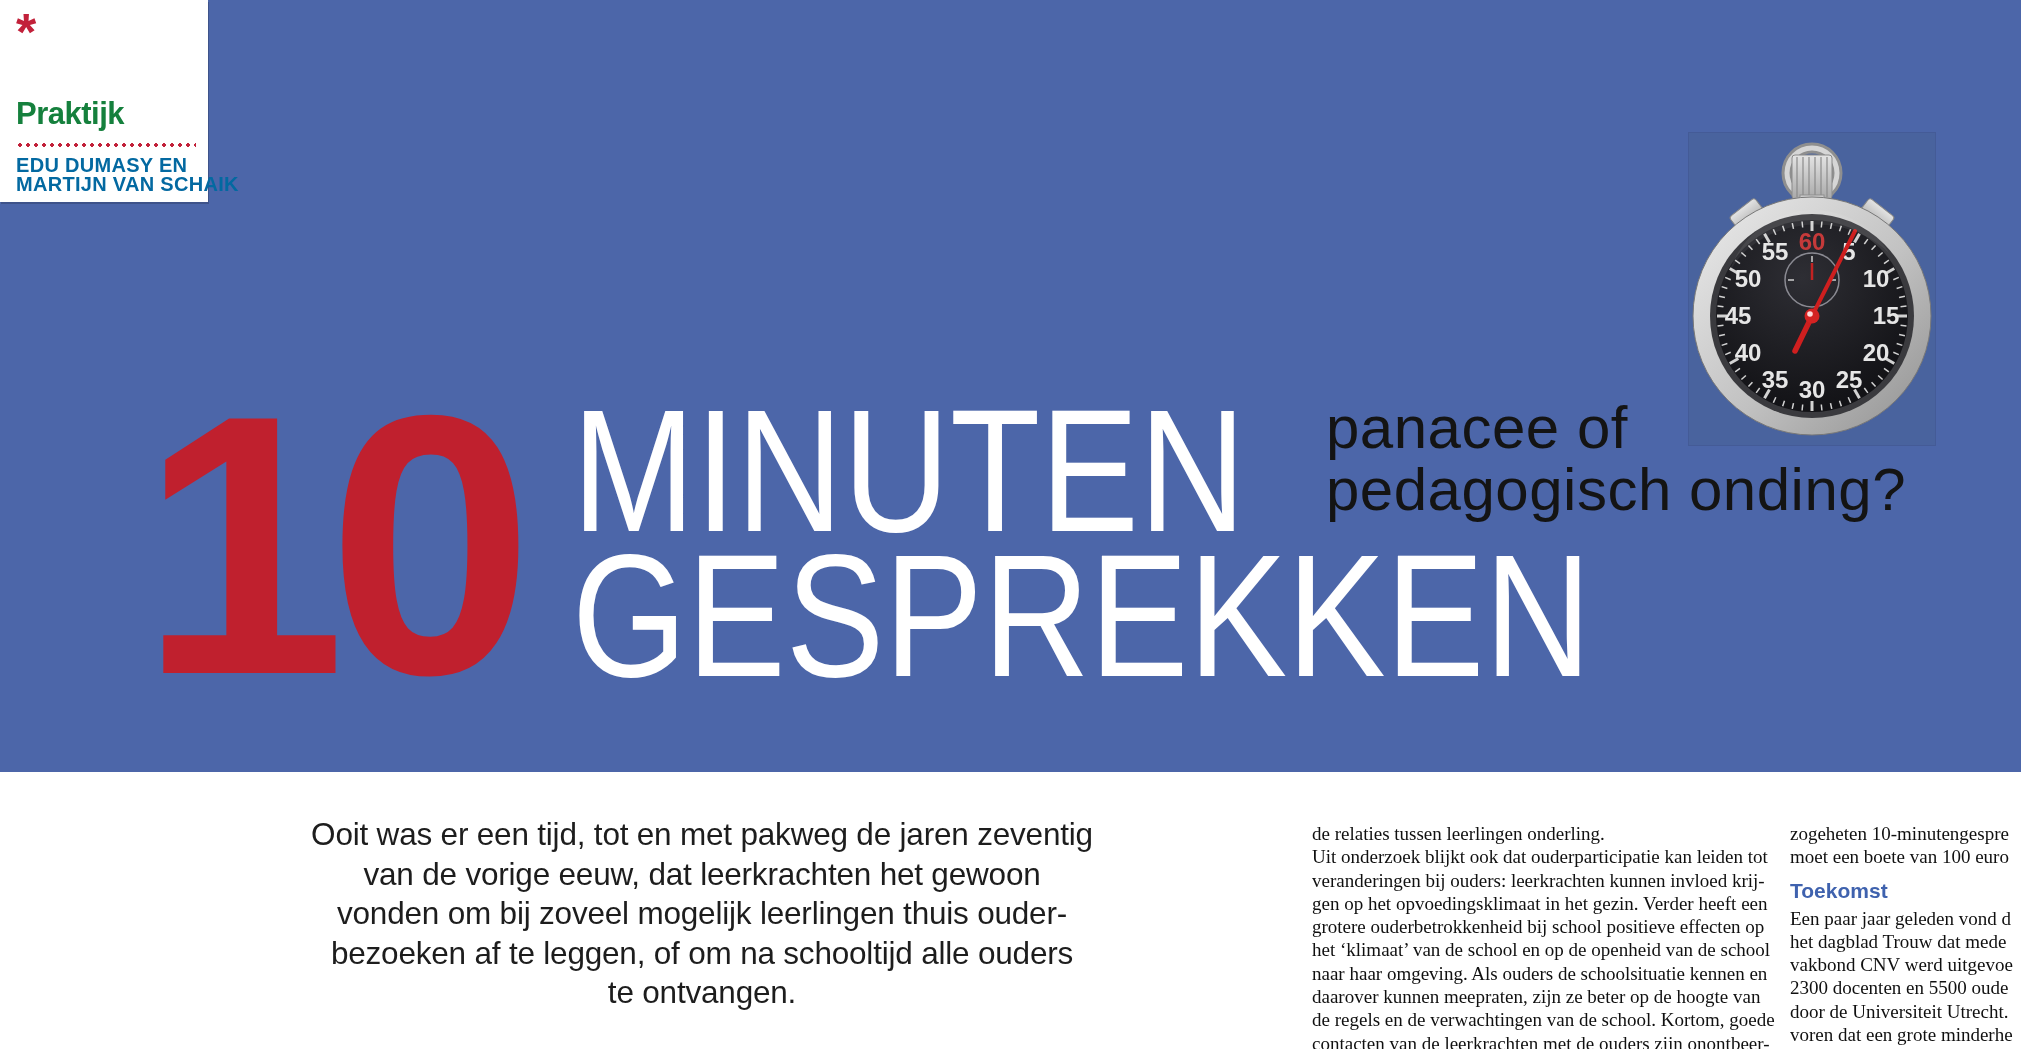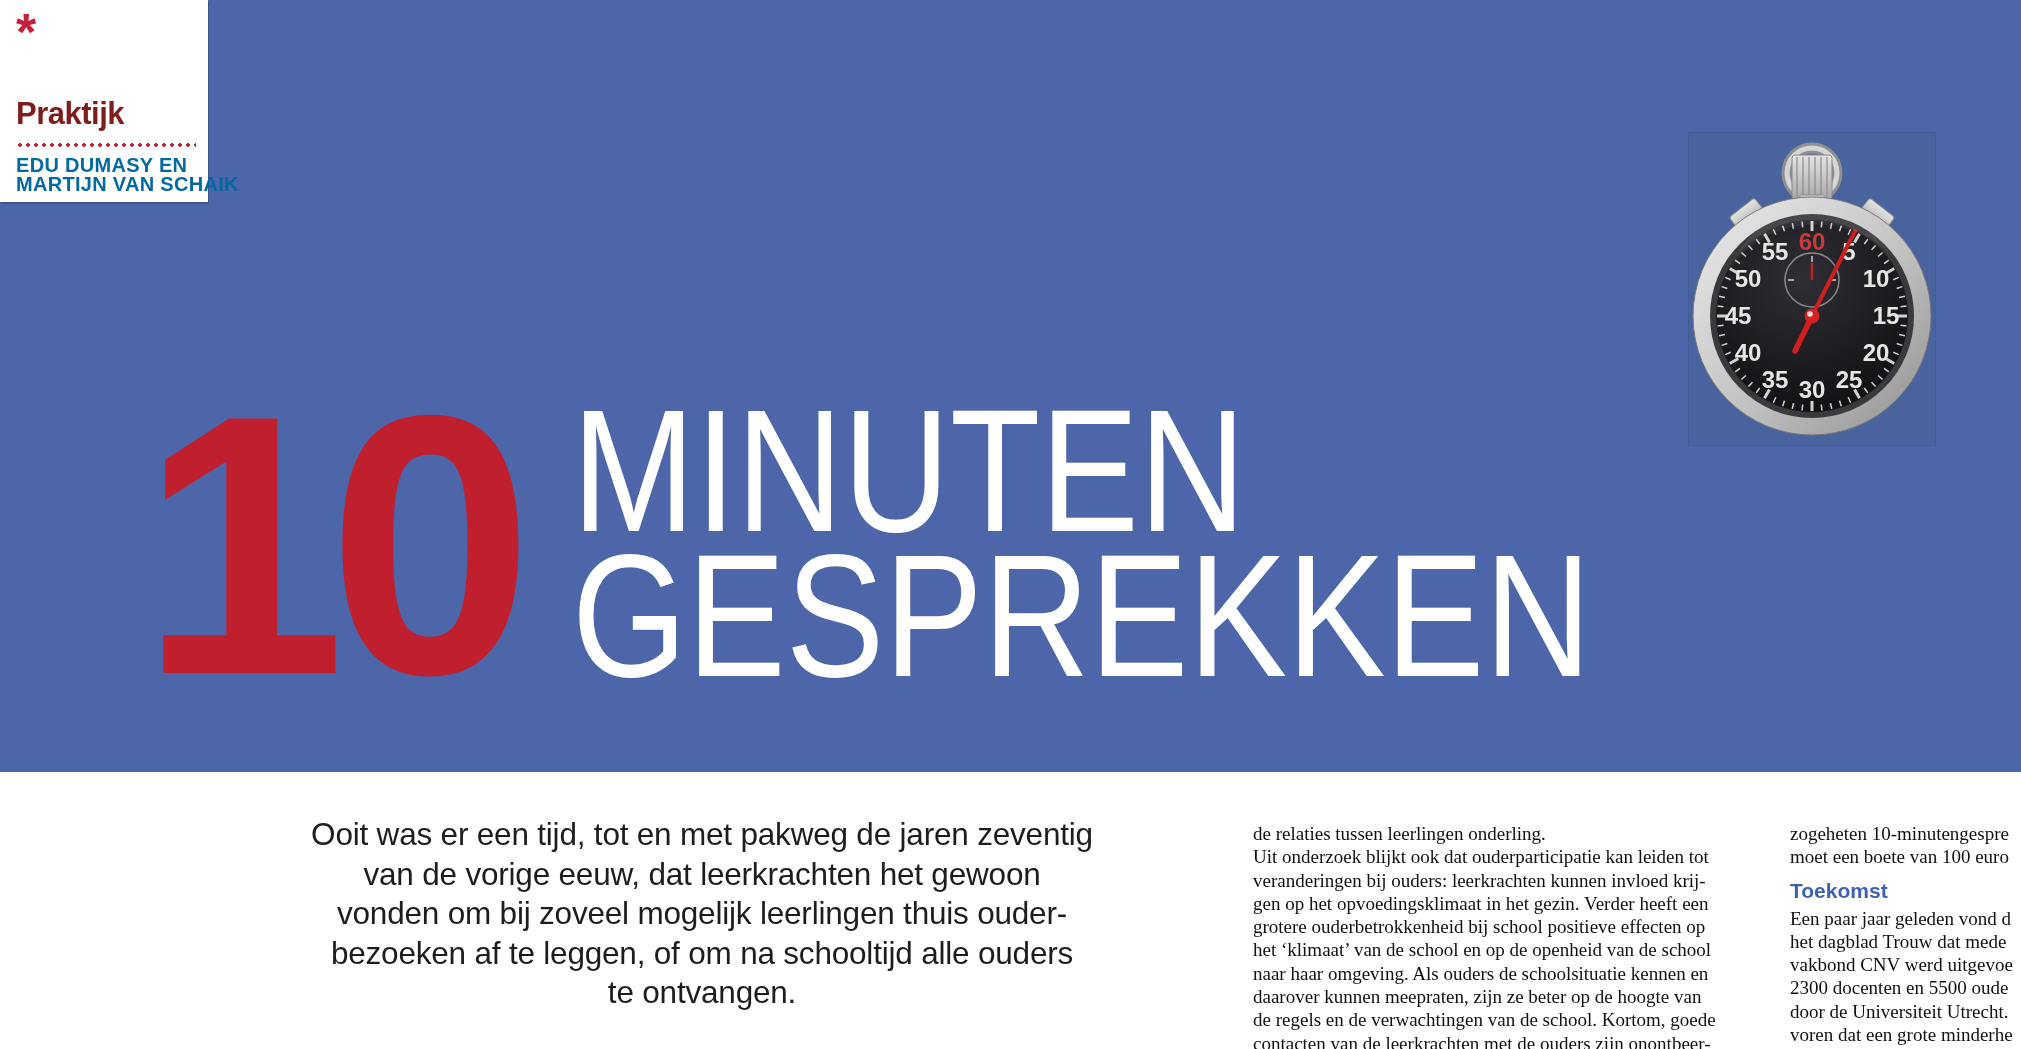--- a/index.html
+++ b/index.html
@@ -15,21 +15,21 @@
   
   #kicker-box{
     left:46px;top:38px;width:208px;height:202px;background:#ffffff;
     box-shadow:1px 2px 0 rgba(0,0,0,0.18);
   }
   #kicker-asterisk{
     position:absolute;left:16px;top:2px;color:#c2213a;
     font-size:52px;font-weight:bold;line-height:60px;
   }
   #kicker-title{
-    position:absolute;left:16px;top:96px;color:#7f1d1d;
+    position:absolute;left:16px;top:96px;color:#15803d;
     font-size:31px;font-weight:bold;letter-spacing:-0.5px;
   }
   #kicker-divider{
     position:absolute;left:16px;top:142px;width:180px;height:6px;
     background-image:radial-gradient(circle,#c2213a 1.6px,rgba(0,0,0,0) 1.8px);
     background-size:8px 6px;background-repeat:repeat-x;
   }
   #kicker-authors{
     position:absolute;left:16px;top:156px;color:#0369a1;
     font-size:20px;line-height:19px;letter-spacing:0.3px;font-weight:700;
@@ -61,21 +61,21 @@
   #intro-paragraph{
     left:222px;top:815px;width:960px;color:#1d1d1d;
     font-size:31.5px;line-height:39.5px;letter-spacing:-0.2px;white-space:nowrap;text-align:center;
   }
 
   
   .serif-col{
     font-family:"Liberation Serif",serif;color:#101010;
     font-size:19px;line-height:23.3px;white-space:nowrap;
   }
-  #article-column-middle{left:1253px;top:822px;width:500px;height:227px;overflow:hidden;}
+  #article-column-middle{left:1312px;top:822px;width:500px;height:227px;overflow:hidden;}
   #article-column-right{left:1790px;top:822px;width:400px;height:227px;}
   #column-heading-toekomst{
     font-family:"Liberation Sans",sans-serif;color:#3f62ae;
     font-size:21px;font-weight:bold;line-height:24px;margin:10px 0 4px 0;
   }
 </style>
 </head>
 <body>
 
 <div class="abs" id="header-band">
@@ -83,20 +83,21 @@
   <div id="kicker-box">
     <div id="kicker-asterisk">*</div>
     <div id="kicker-title">Praktijk</div>
     <div id="kicker-divider"></div>
     <div id="kicker-authors">EDU DUMASY EN<br>MARTIJN VAN SCHAIK</div>
   </div>
 
   <div class="abs" id="headline-number">10</div>
   <div class="abs headline-line" id="headline-line-1">MINUTEN</div>
   <div class="abs headline-line" id="headline-line-2">GESPREKKEN</div>
+  <div class="abs" id="headline-subtitle">panacee of<br>pedagogisch onding?</div>
 
   <div class="abs" id="stopwatch-photo">
     <svg width="246" height="312" viewBox="0 0 246 312">
       <defs>
         <linearGradient id="caseGrad" x1="0" y1="0" x2="1" y2="1">
           <stop offset="0" stop-color="#ececec"></stop>
           <stop offset="0.55" stop-color="#c2c2c2"></stop>
           <stop offset="1" stop-color="#8f8f8f"></stop>
         </linearGradient>
         <linearGradient id="btnGrad" x1="0" y1="0" x2="0" y2="1">

